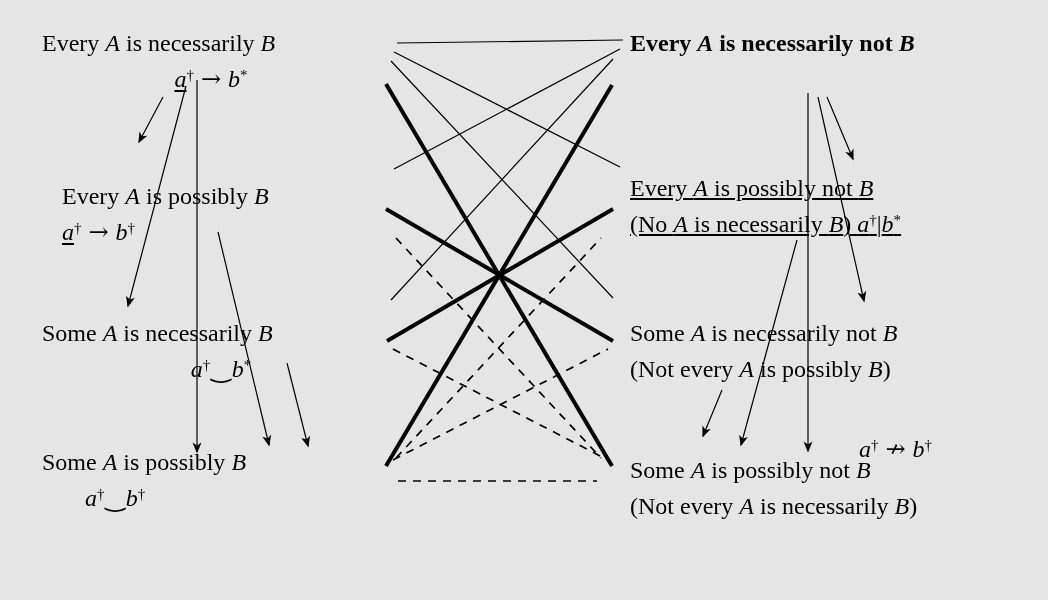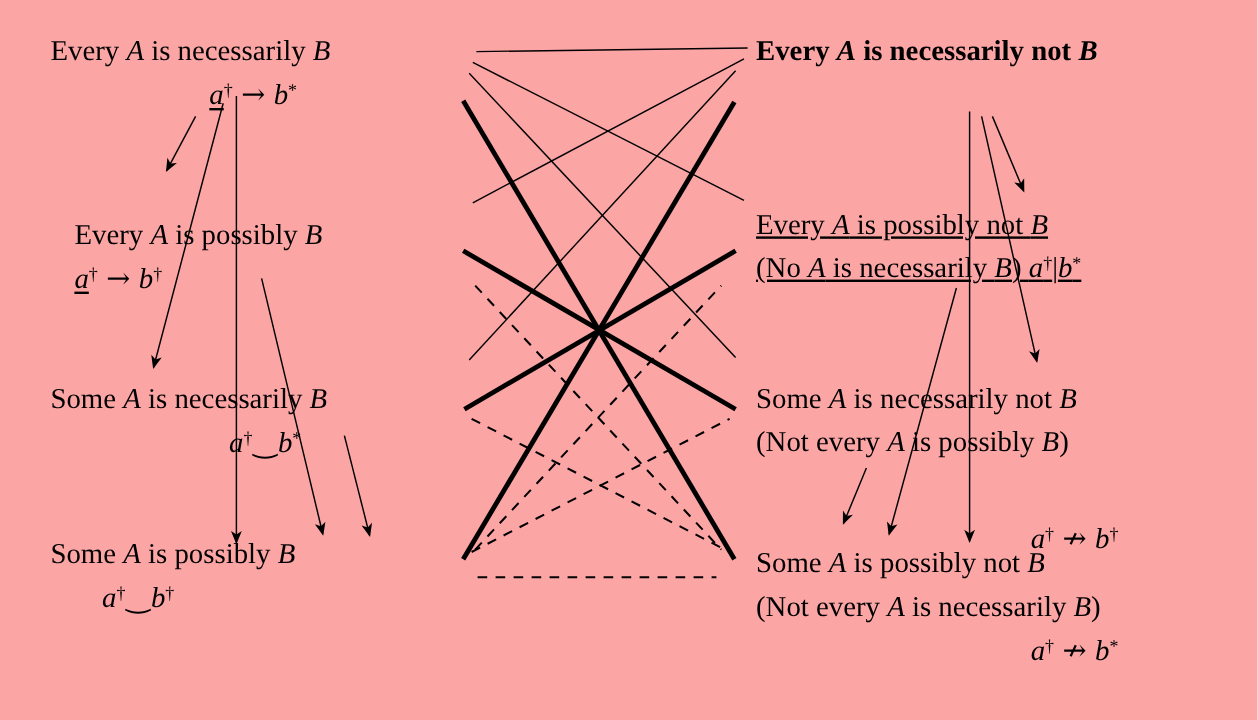--- a/index.html
+++ b/index.html
@@ -1,19 +1,19 @@
 <!DOCTYPE html>
 <html><head>
 <meta charset="utf-8">
 <style>
   html,body{margin:0;padding:0;background:#ffffff;}
   .stage{
     position:relative;
     width:1048px;height:600px;
-    background:#fca5a5;
+    background:#e5e5e5;
     color:#000;
     font-family:"Liberation Serif", serif;
     overflow:hidden;
   }
   #rel-svg{position:absolute;left:0;top:0;width:1048px;height:600px;}
   .prop{position:absolute;font-size:24px;line-height:36px;white-space:nowrap;}
   .pline{white-space:nowrap;}
   .seg-r{font-style:normal;}
   .seg-v{font-style:italic;}
   .seg-vu{font-style:italic;text-decoration:underline;text-underline-offset:3px;text-decoration-thickness:1.5px;}
@@ -86,16 +86,15 @@
         <div class="pline"><span class="seg-r">(No </span><span class="seg-v">A</span><span class="seg-r"> is necessarily </span><span class="seg-v">B</span><span class="seg-r">) </span><span class="seg-v">a</span><span class="seg-sup">†</span><span class="seg-r">|</span><span class="seg-v">b</span><span class="seg-sup">*</span></div>
       </div>
       <div class="prop" style="left: 630px; top: 315px; width: 302px;">
         <div class="pline"><span class="seg-r">Some </span><span class="seg-v">A</span><span class="seg-r"> is necessarily not </span><span class="seg-v">B</span></div>
         <div class="pline"><span class="seg-r">(Not every </span><span class="seg-v">A</span><span class="seg-r"> is possibly </span><span class="seg-v">B</span><span class="seg-r">)</span></div>
         <div class="pline" style="text-align: right; margin-top: 44px;"><span class="seg-v">a</span><span class="seg-sup">†</span><span class="seg-op">↛</span><span class="seg-v">b</span><span class="seg-sup">†</span></div>
       </div>
       <div class="prop" style="left: 630px; top: 452px; width: 302px;">
         <div class="pline"><span class="seg-r">Some </span><span class="seg-v">A</span><span class="seg-r"> is possibly not </span><span class="seg-v">B</span></div>
         <div class="pline"><span class="seg-r">(Not every </span><span class="seg-v">A</span><span class="seg-r"> is necessarily </span><span class="seg-v">B</span><span class="seg-r">)</span></div>
-        <div class="pline" style="text-align: right;"><span class="seg-v">a</span><span class="seg-sup">†</span><span class="seg-op">↛</span><span class="seg-v">b</span><span class="seg-sup">*</span></div>
       </div>
     </div>
 </div>
 
 </body></html>

